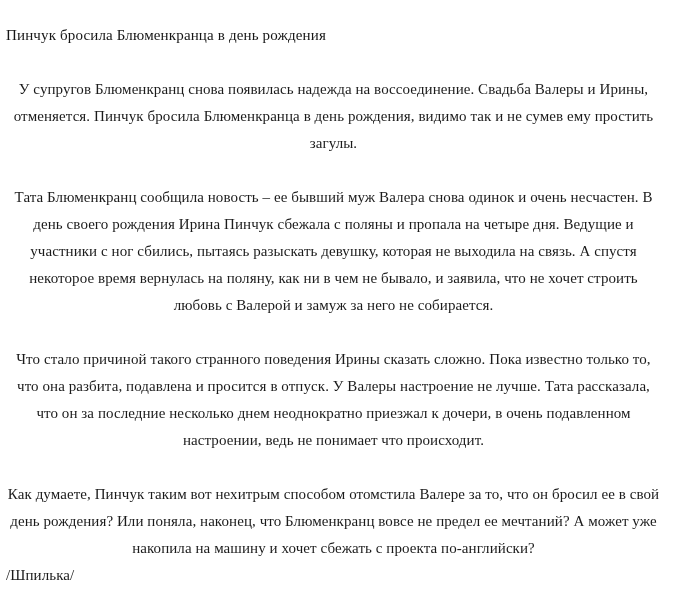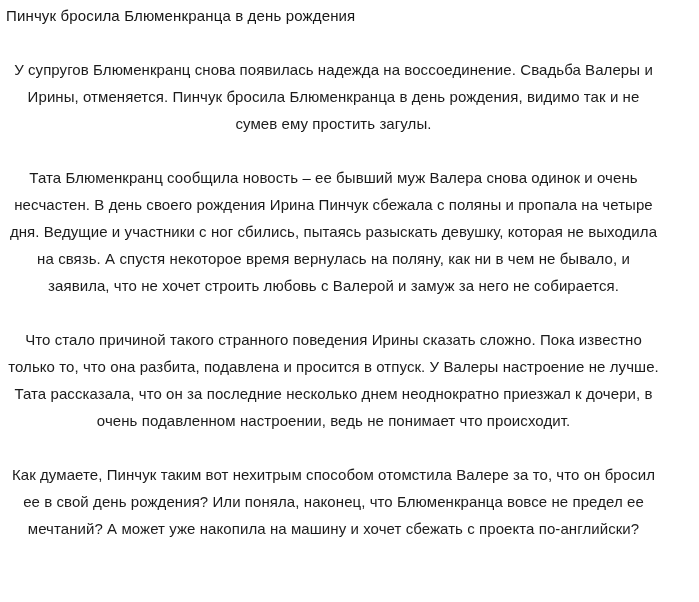--- a/index.html
+++ b/index.html
@@ -10,21 +10,22 @@
     width: 699px;
     height: 602px;
     background: #ffffff;
     font-family: "Liberation Sans", "DejaVu Sans", sans-serif;
     color: #1b1b1b;
     overflow: hidden;
   }
   .article {
     box-sizing: border-box;
     width: 699px;
-    padding: 2px 38px 0 6px;
+    padding: 22px 38px 0 6px;
+    font-family: Liberation Serif, serif;
   }
   .article-title {
     font-size: 15px;
     line-height: 27px;
     font-weight: 400;
     color: #161616;
     margin: 0;
     letter-spacing: 0.01em;
     white-space: nowrap;
   }
@@ -63,16 +64,17 @@
   <div class="para-spacer"></div>
 
   <p class="para">Тата Блюменкранц сообщила новость – ее бывший муж Валера снова одинок и очень несчастен. В день своего рождения Ирина Пинчук сбежала с поляны и пропала на четыре дня. Ведущие и участники с ног сбились, пытаясь разыскать девушку, которая не выходила на связь. А спустя некоторое время вернулась на поляну, как ни в чем не бывало, и заявила, что не хочет строить любовь с Валерой и замуж за него не собирается.</p>
 
   <div class="para-spacer"></div>
 
   <p class="para">Что стало причиной такого странного поведения Ирины сказать сложно. Пока известно только то, что она разбита, подавлена и просится в отпуск. У Валеры настроение не лучше. Тата рассказала, что он за последние несколько днем неоднократно приезжал к дочери, в очень подавленном настроении, ведь не понимает что происходит.</p>
 
   <div class="para-spacer"></div>
 
-  <p class="para">Как думаете, Пинчук таким вот нехитрым способом отомстила Валере за то, что он бросил ее в свой день рождения? Или поняла, наконец, что Блюменкранца вовсе не предел ее мечтаний? А может уже накопила на машину и хочет сбежать с проекта по-английски?</p>
+  <p class="para">Как думаете, Пинчук таким вот нехитрым способом отомстила Валере за то, что он бросил ее в свой день рождения? Или поняла, наконец, что Блюменкранц вовсе не предел ее мечтаний? А может уже накопила на машину и хочет сбежать с проекта по-английски?</p>
 
+  <p class="signature">/Шпилька/</p>
 
 </div>
 
 </body></html>

